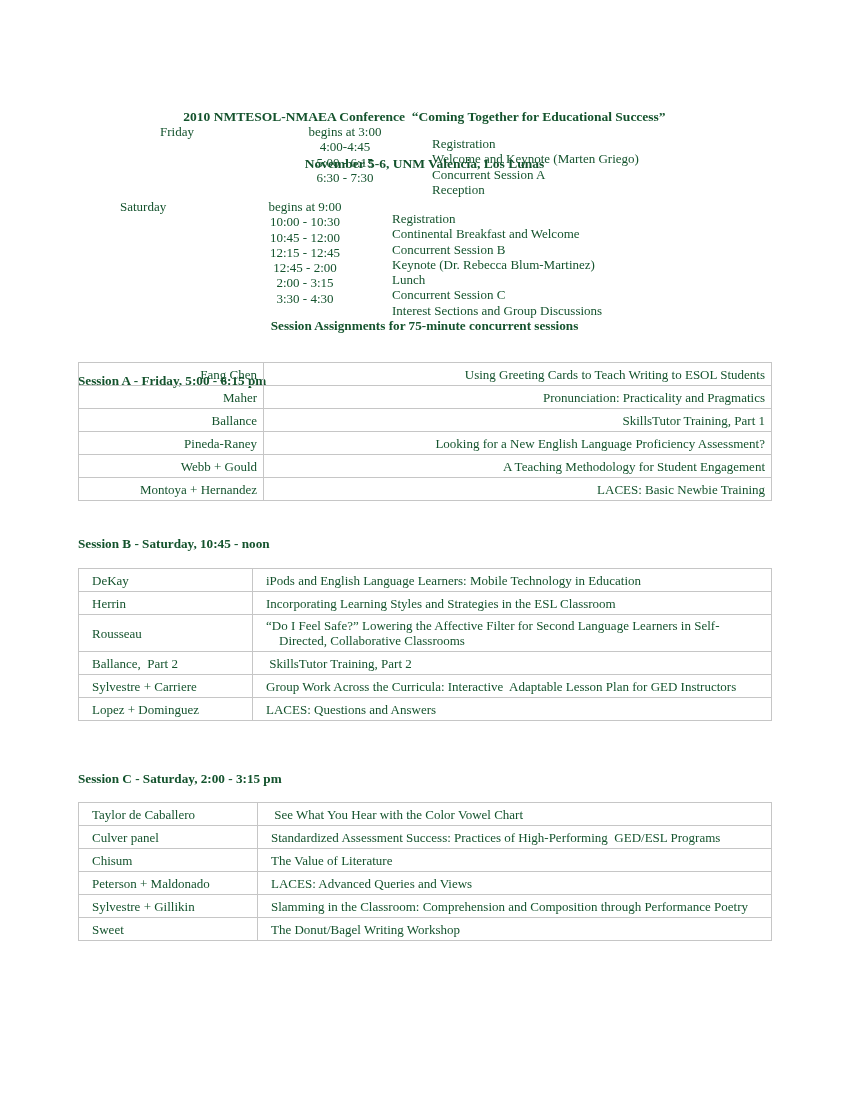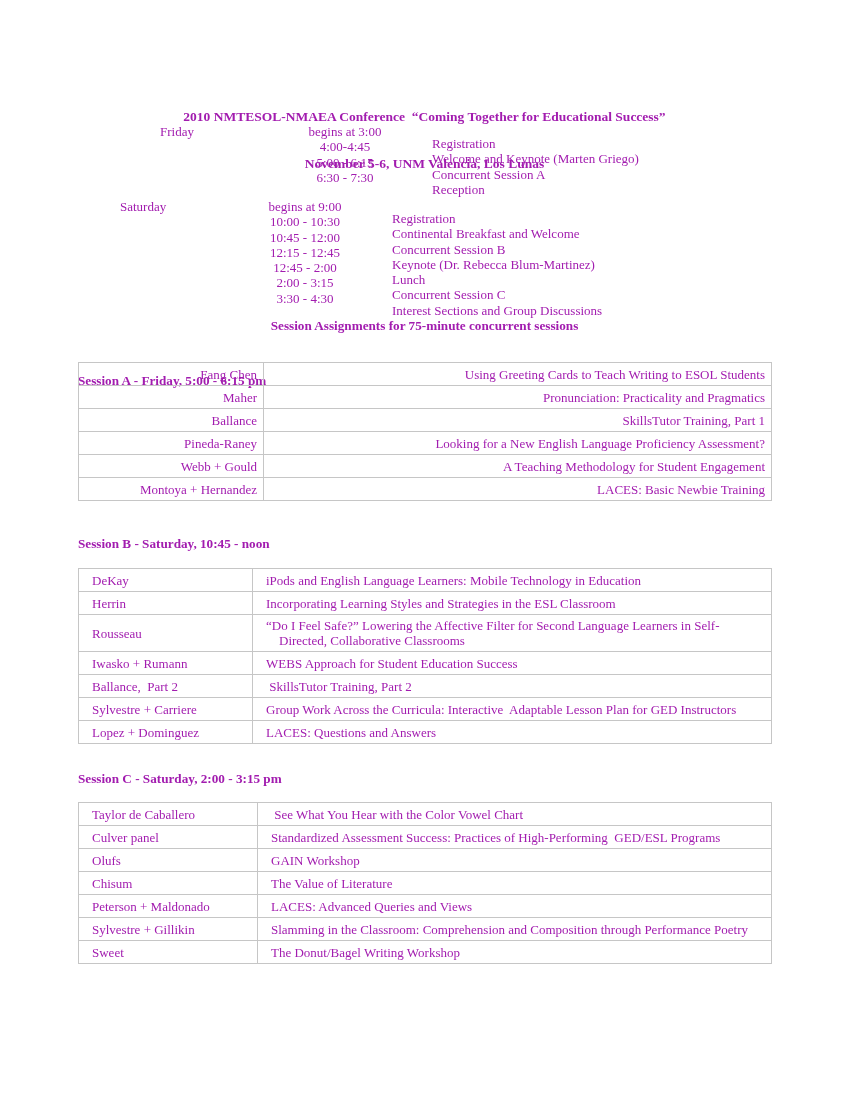--- a/index.html
+++ b/index.html
@@ -1,17 +1,17 @@
 <!DOCTYPE html>
 <html><head>
 <meta charset="utf-8">
 <style>
   html,body{margin:0;padding:0;background:#ffffff;}
   .page{position:relative;width:849px;height:1099px;background:#ffffff;overflow:hidden;
-        font-family:"Liberation Serif","DejaVu Serif",serif;color:#a21caf;font-size:13px;}
+        font-family:"Liberation Serif","DejaVu Serif",serif;color:#14532d;font-size:13px;}
   .title{position:absolute;left:0;right:0;top:78px;text-align:center;font-weight:bold;
          font-size:13.5px;line-height:15.5px;white-space:pre-wrap;}
   .sched{position:absolute;left:0;width:849px;}
   #fri{top:124px;margin-left:40px;}
   #sat{top:199px;}
   .srow{position:relative;height:15.3px;}
   .day{position:absolute;left:120px;top:0;white-space:pre;}
   .time{position:absolute;left:233px;top:0;width:144px;text-align:center;white-space:pre;}
   .event{position:absolute;left:392px;top:12px;white-space:pre;}
   .center-head{position:absolute;left:0;right:0;top:318px;text-align:center;
@@ -136,24 +136,20 @@
     <tr>
       <td class="c1">Herrin</td>
       <td>Incorporating Learning Styles and Strategies in the ESL Classroom</td>
     </tr>
     <tr class="tall">
       <td class="c1">Rousseau</td>
       <td>“Do I Feel Safe?” Lowering the Affective Filter for Second Language Learners in Self-
     Directed, Collaborative Classrooms</td>
     </tr>
     <tr>
-      <td class="c1">Iwasko + Rumann</td>
-      <td>WEBS Approach for Student Education Success</td>
-    </tr>
-    <tr>
       <td class="c1">Ballance,  Part 2</td>
       <td> SkillsTutor Training, Part 2</td>
     </tr>
     <tr>
       <td class="c1">Sylvestre + Carriere</td>
       <td>Group Work Across the Curricula: Interactive  Adaptable Lesson Plan for GED Instructors</td>
     </tr>
     <tr>
       <td class="c1">Lopez + Dominguez</td>
       <td>LACES: Questions and Answers</td>
@@ -166,24 +162,20 @@
     <tbody>
         <tr>
       <td class="c1">Taylor de Caballero</td>
       <td> See What You Hear with the Color Vowel Chart</td>
     </tr>
     <tr>
       <td class="c1">Culver panel</td>
       <td>Standardized Assessment Success: Practices of High-Performing  GED/ESL Programs</td>
     </tr>
     <tr>
-      <td class="c1">Olufs</td>
-      <td>GAIN Workshop</td>
-    </tr>
-    <tr>
       <td class="c1">Chisum</td>
       <td>The Value of Literature</td>
     </tr>
     <tr>
       <td class="c1">Peterson + Maldonado</td>
       <td>LACES: Advanced Queries and Views</td>
     </tr>
     <tr>
       <td class="c1">Sylvestre + Gillikin</td>
       <td>Slamming in the Classroom: Comprehension and Composition through Performance Poetry</td>

